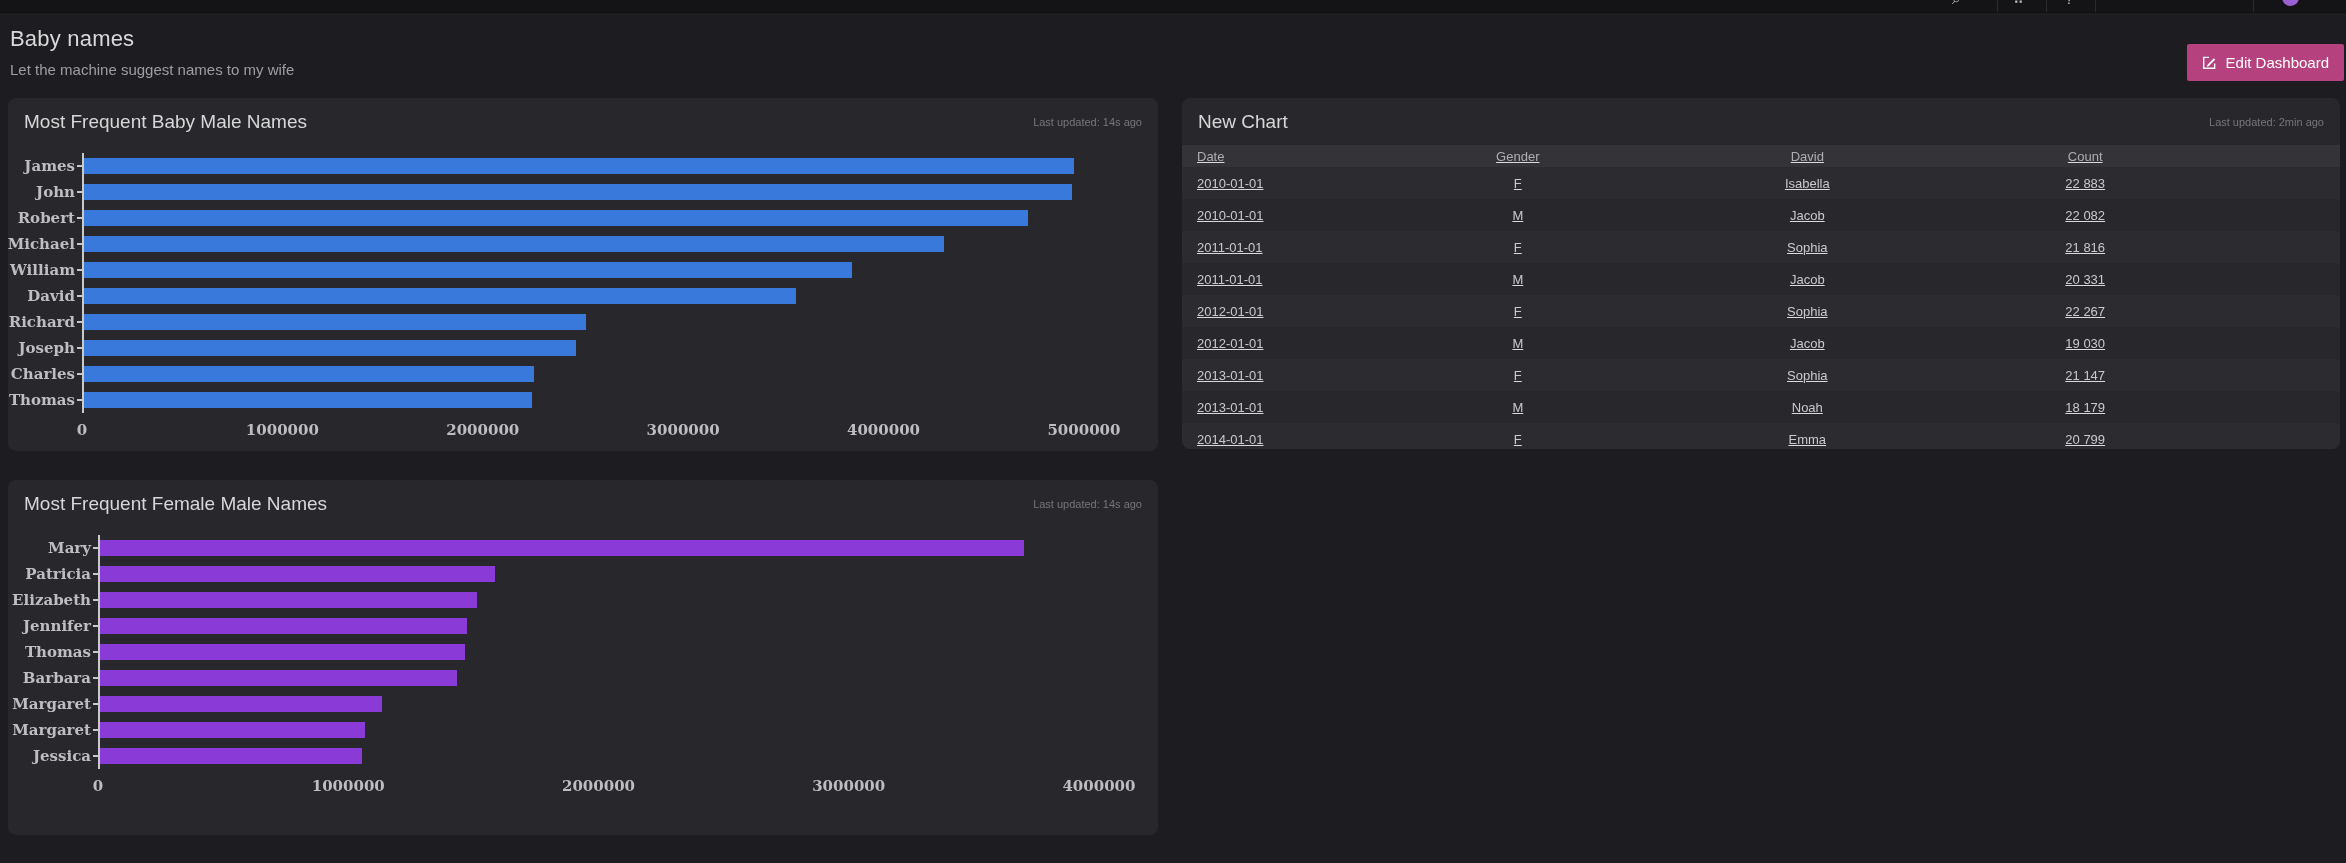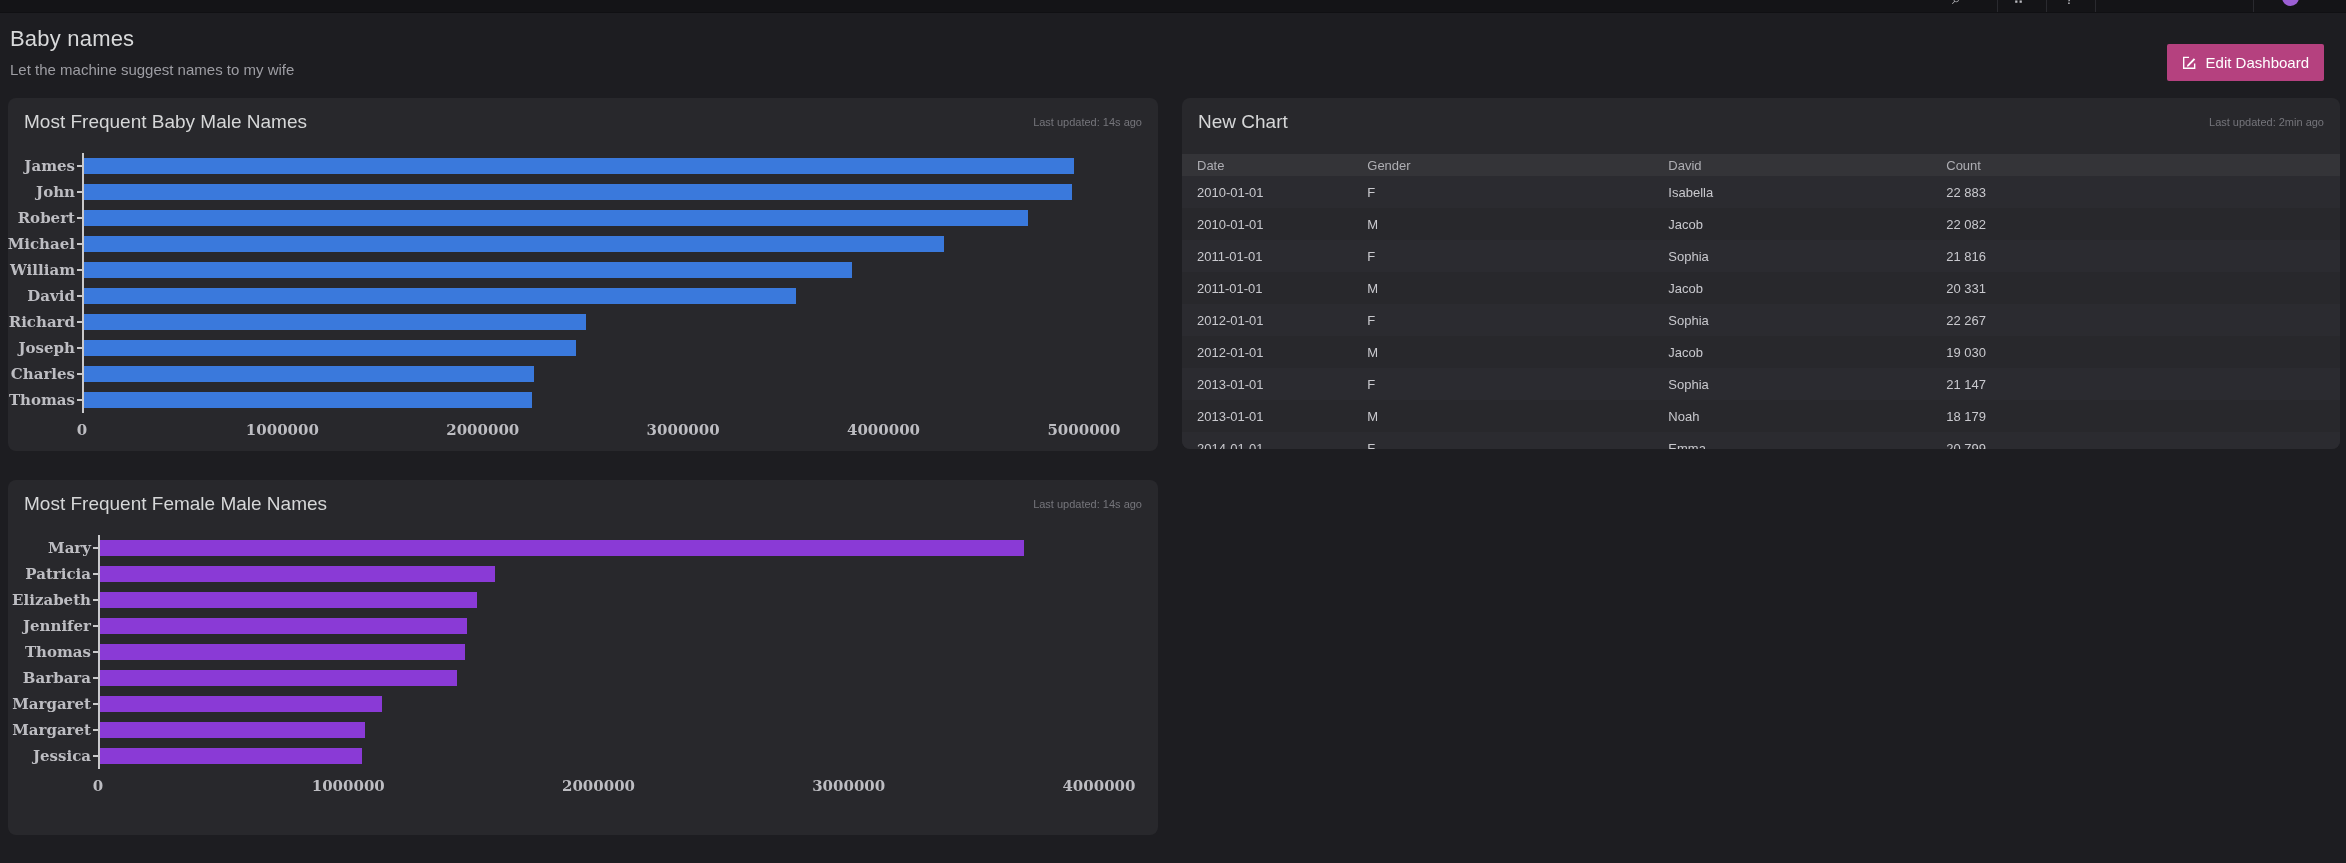--- a/index.html
+++ b/index.html
@@ -9,21 +9,21 @@
   
   .topbar { position:relative; height:13px; background:#141417; border-bottom:1px solid #101013; }
   .topbar .sep { position:absolute; top:0; bottom:0; width:1px; background:#2a2a2f; }
   .topbar .tb-icon { position:absolute; top:-9px; font-size:15px; color:#b9b9be; line-height:1; }
   .topbar .avatar { position:absolute; top:-11px; width:17px; height:17px; border-radius:50%; }
 
   
   .page-header { position:relative; padding:13px 10px 20px 10px; }
   .page-title { font-size:22px; font-weight:400; color:#d8d9da; letter-spacing:.2px; }
   .page-subtitle { font-size:15px; color:#9d9da3; margin-top:9px; }
-  .edit-btn { position:absolute; top:31px; right:22px; height:37px; display:flex; align-items:center; gap:9px;
+  .edit-btn { position:absolute; top:31px; right:2px; height:37px; display:flex; align-items:center; gap:9px;
               background:#b5417f; color:#fff; border:none; border-radius:2px; padding:0 15px;
               font-size:15px; font-family:"Liberation Sans", sans-serif; cursor:pointer; }
   .edit-btn svg { display:block; }
 
   
   .main { display:grid; grid-template-columns:1150px 1158px; column-gap:24px; padding:0 8px; align-items:start; }
   .card { background:#28282c; border-radius:8px; padding:13px 16px 0 16px; position:relative; overflow:hidden; }
   .card-head { display:flex; justify-content:space-between; align-items:flex-start; }
   .card-title { font-size:19px; color:#d6d7d8; font-weight:400;text-align:center; }
   .updated { font-size:11px; color:#75757b; margin-top:5px; white-space:nowrap; }
@@ -46,26 +46,26 @@
   .bar { height:16px; }
   .chart-axis { position:relative; height:28px; margin-top:2px; }
   .chart-axis .xtick { position:absolute; top:6px; transform:translateX(-50%);
                        font-size:15px; font-weight:bold; color:#bdbdc2; white-space:nowrap; }
 
   
   .big-number { margin-top:16px; text-align:center; font-family:"DejaVu Serif", serif;
                 font-weight:bold; font-size:62px; transform:scaleX(.9); letter-spacing:-1px; }
 
   
-  .data-table { margin-top:21px; width:100%; }
+  .data-table { margin-top:12px; width:100%;text-decoration:underline; }
   .t-row { display:grid; grid-template-columns:16% 26% 24% 24% 10%; align-items:center; }
   .t-head { background:#343438; height:22px; font-size:13px; color:#aeaeb3; }
   .t-body .t-row { height:32px; font-size:13px; color:#c9c9ce; }
   .t-body .t-row:nth-child(odd) { background:#2b2b30; }
-  .t-cell { }
+  .t-cell { text-align:center; }
   .t-cell.first { text-align:left; padding-left:15px; }
 </style>
 </head>
 <body>
 
 <div class="topbar">
   <span class="sep" style="left:1997px"></span>
   <span class="sep" style="left:2046px"></span>
   <span class="sep" style="left:2095px"></span>
   <span class="sep" style="left:2253px"></span>

